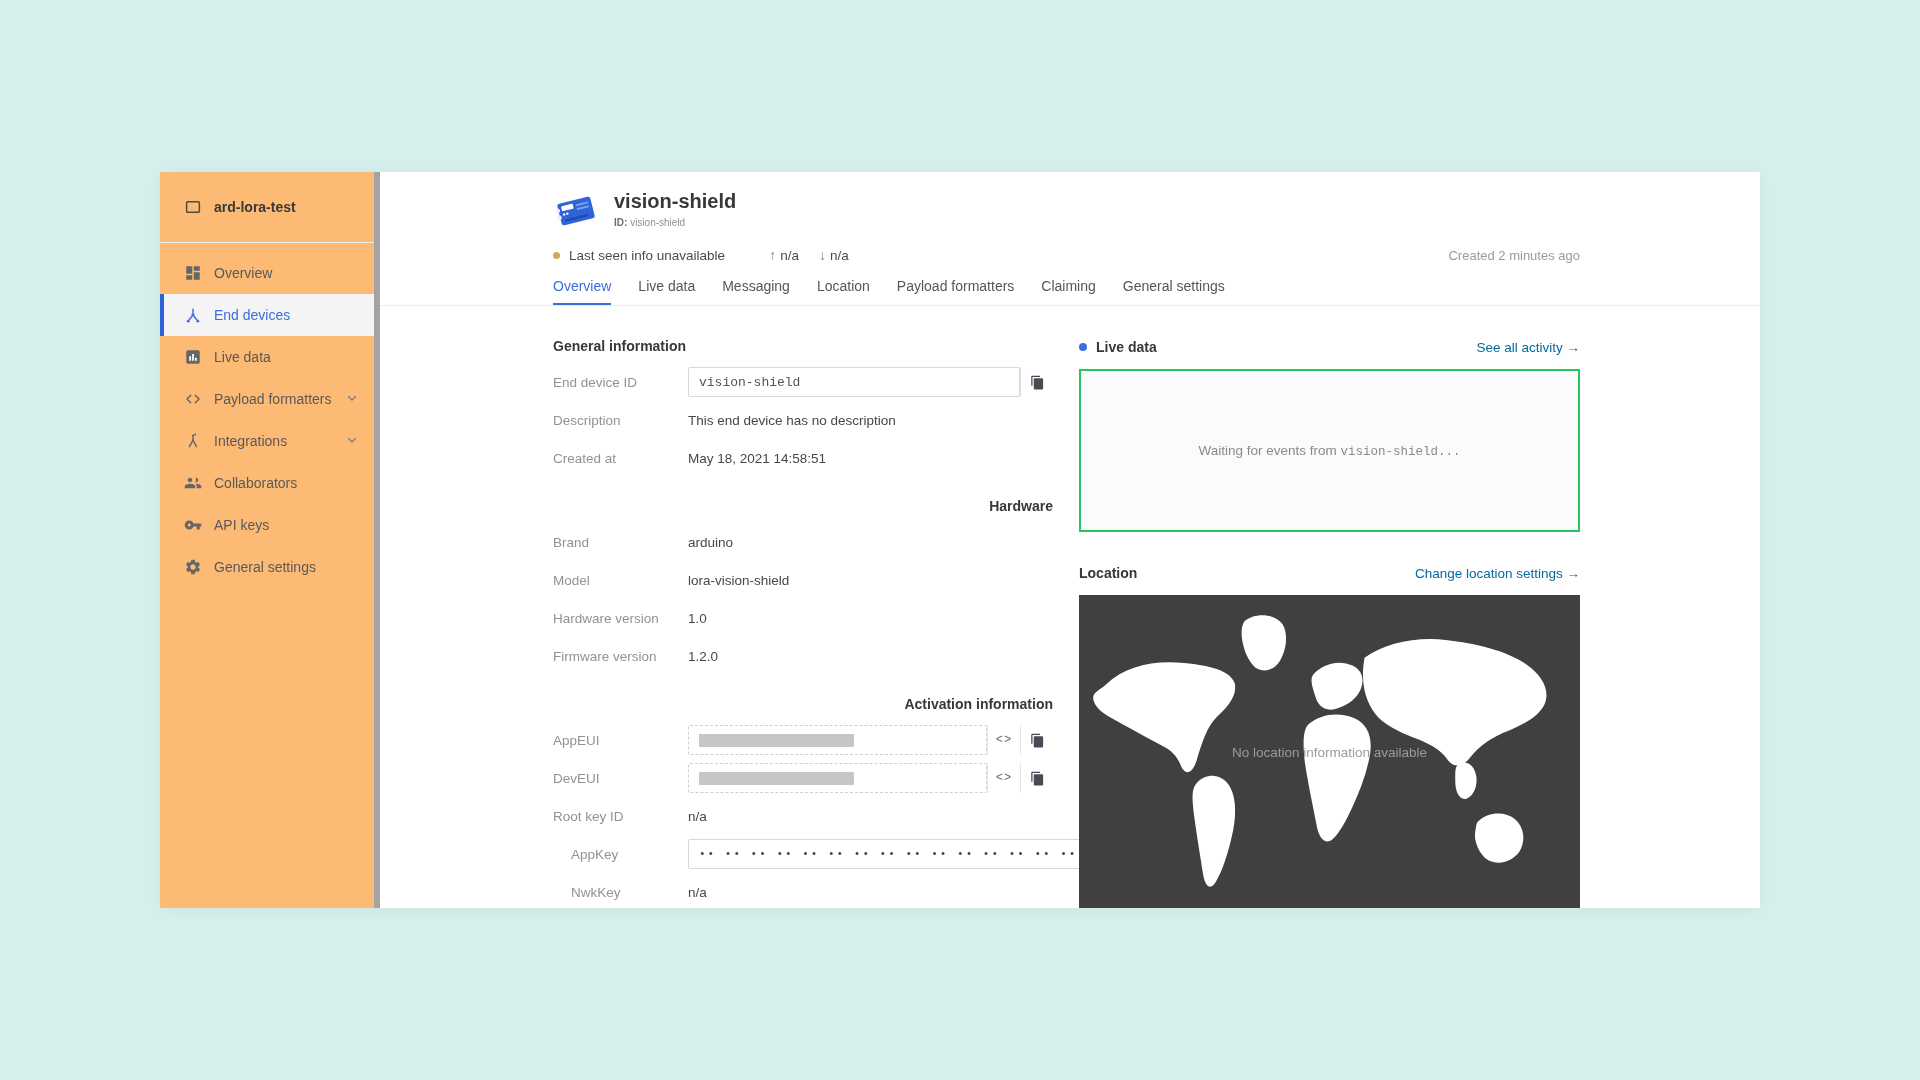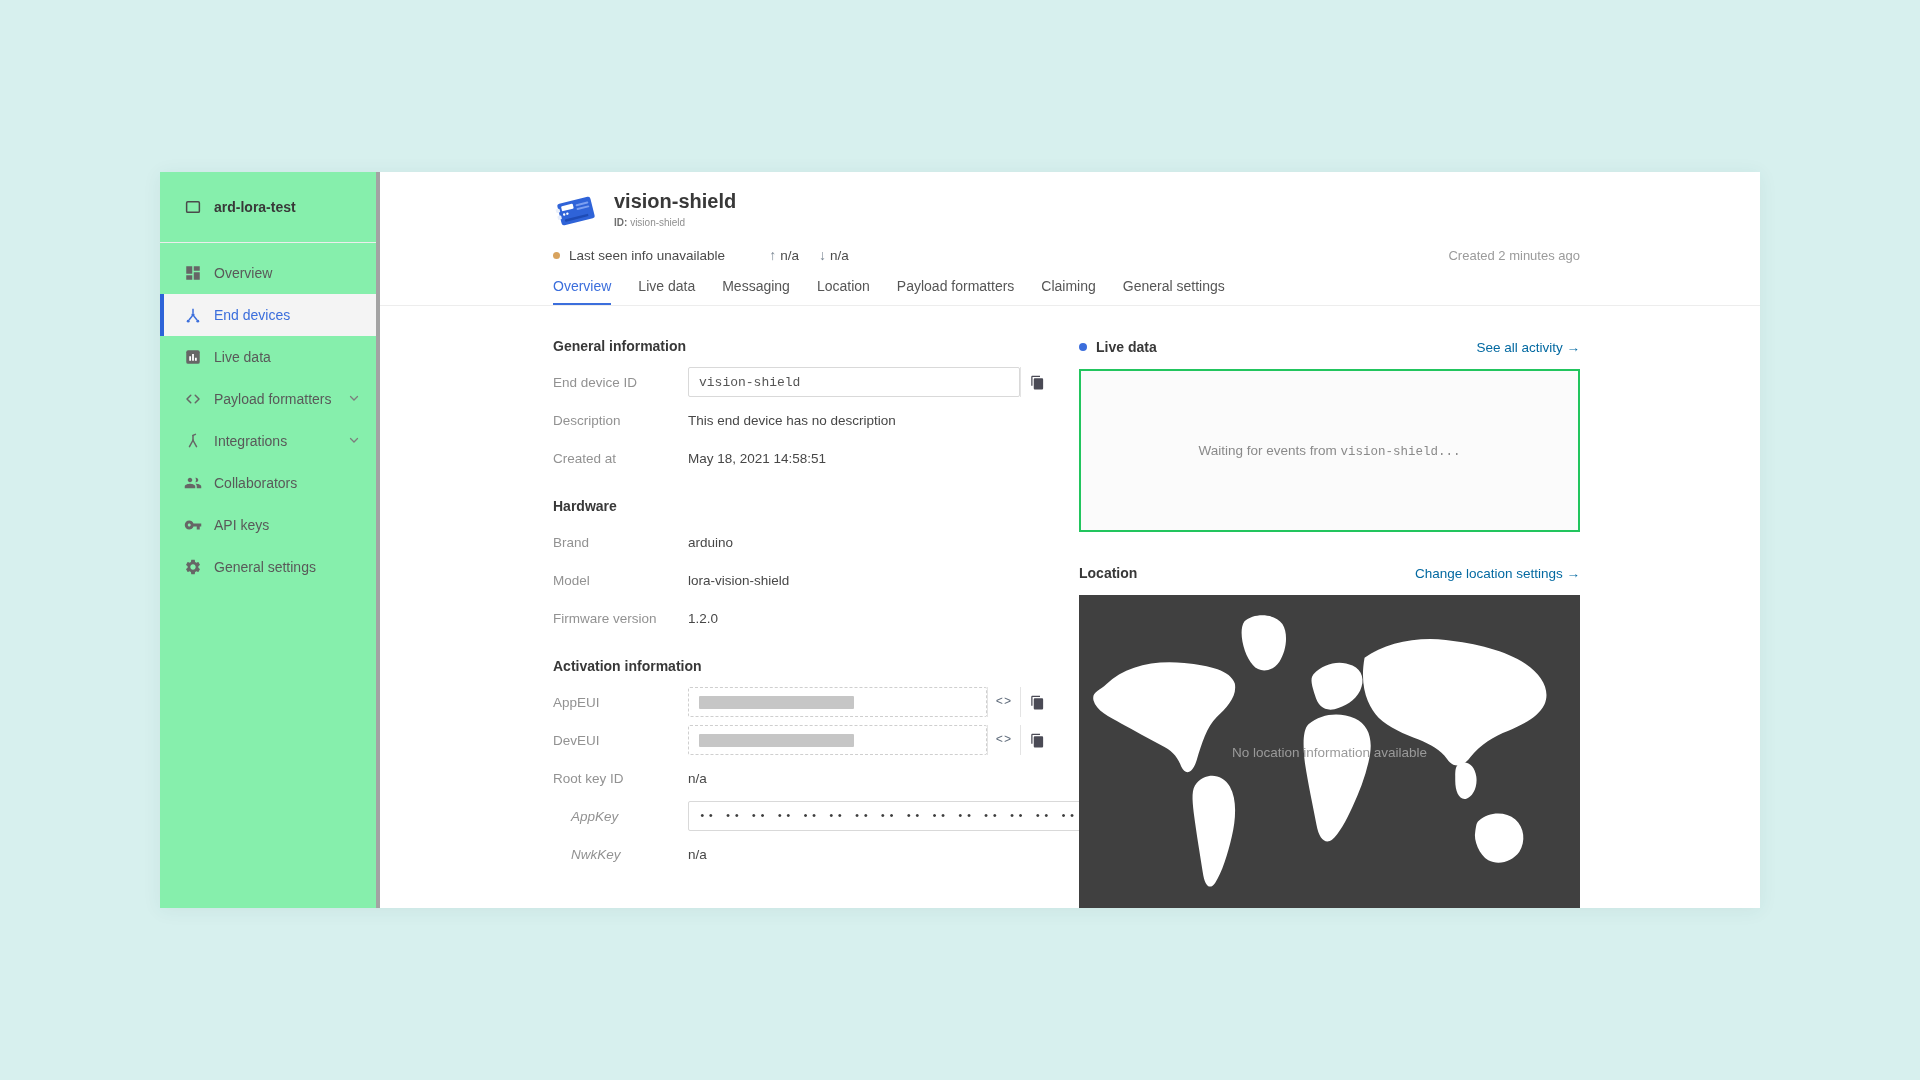--- a/index.html
+++ b/index.html
@@ -12,21 +12,21 @@
   }
   .card {
     position:absolute; left:160px; top:172px;
     width:1600px; height:736px;
     background:#ffffff;
     display:flex;
     overflow:hidden;
     box-shadow:0 2px 18px rgba(40,80,80,0.07);
   }
   
-  .sidebar { width:220px; min-width:220px; border-right:4px solid #a3a3a3; background:#86efac; }
+  .sidebar { width:220px; min-width:220px; border-right:6px solid #a3a3a3; background:#fdba74; }
   .app-row {
     height:71px; display:flex; align-items:center; gap:12px;
     padding:0 16px 0 24px; border-bottom:1px solid #ededed;
     font-size:14px; font-weight:bold; color:#383838;
   }
   .app-row svg { width:18px; height:18px; color:#4a4a4a; }
   .nav { padding-top:9px; }
   .nav-item {
     height:42px; display:flex; align-items:center; gap:12px;
     padding:0 16px 0 20px; border-left:4px solid transparent;
@@ -51,24 +51,24 @@
   .created { margin-left:auto; color:#9b9b9b; font-size:13px; }
   .tabbar-wrap { border-bottom:1px solid #ededed; }
   .tabs { display:flex; gap:27px; margin-top:15px; }
   .tab { font-size:14px; color:#565656; padding-bottom:9px; border-bottom:2px solid transparent; cursor:pointer; }
   .tab.active { color:#3b6edc; border-bottom-color:#3b6edc; }
   
   .body-area { display:flex; gap:26px; padding-top:32px; }
   .col-left { width:500px; min-width:500px; }
   .col-right { width:501px; min-width:501px; }
   .section-title { font-size:14px; font-weight:bold; color:#383838; margin:0 0 13px; }
-  .section-gap { margin-top:25px; }
+  .section-gap { margin-top:25px;text-align:right; }
   .info-row { display:flex; align-items:center; min-height:30px; margin-bottom:8px; font-size:13.5px; }
   .info-label { width:135px; min-width:135px; color:#929292; }
-  .info-label.indent { padding-left:18px;font-style:italic; }
+  .info-label.indent { padding-left:18px; }
   .info-value { color:#474747; }
   .input-group { display:flex; align-items:center; flex:1; }
   .text-input {
     flex:1; height:30px; border:1px solid #d9d9d9; border-radius:2px;
     font-family:"Liberation Mono","DejaVu Sans Mono",monospace;
     font-size:13px; color:#555; padding:0 10px; background:#fff; outline:none; min-width:0;
   }
   .icon-btn {
     width:33px; height:30px; display:flex; align-items:center; justify-content:center;
     border:none; border-left:1px solid #e4e4e4; background:transparent;
@@ -282,20 +282,24 @@
 
           <div class="info-row">
             <span class="info-label">Brand</span>
             <span class="info-value">arduino</span>
           </div>
           <div class="info-row">
             <span class="info-label">Model</span>
             <span class="info-value">lora-vision-shield</span>
           </div>
           <div class="info-row">
+            <span class="info-label">Hardware version</span>
+            <span class="info-value">1.0</span>
+          </div>
+          <div class="info-row">
             <span class="info-label">Firmware version</span>
             <span class="info-value">1.2.0</span>
           </div>
 
           <h3 class="section-title section-gap">Activation information</h3>
 
           <div class="info-row">
             <span class="info-label">AppEUI</span>
             <div class="input-group">
               <div class="blur-input">

